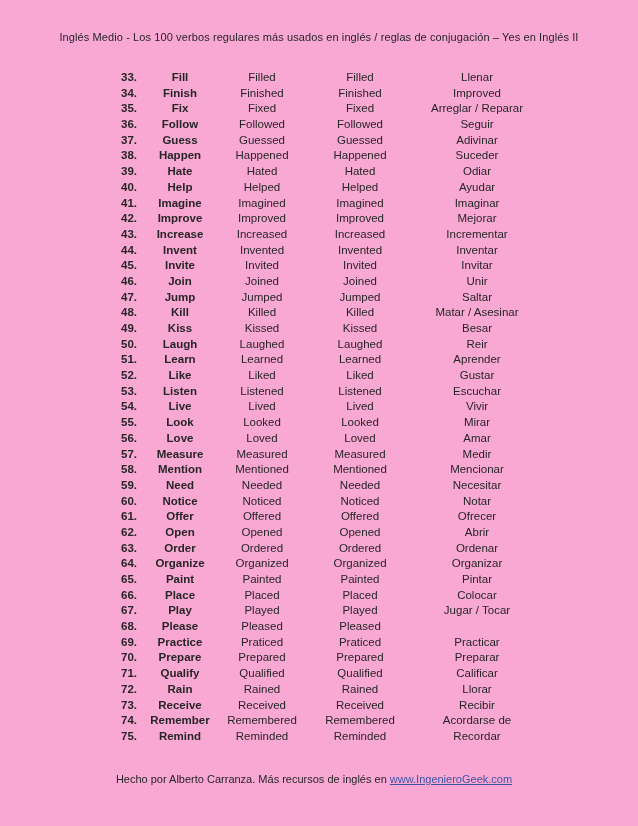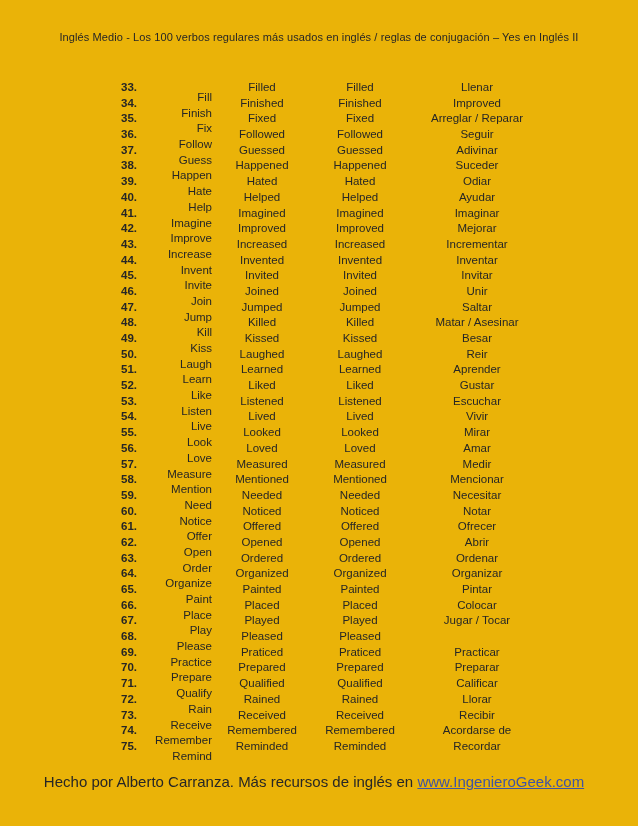--- a/index.html
+++ b/index.html
@@ -8,21 +8,21 @@
     height: 826px;
     background: #ffffff;
     font-family: "Liberation Sans", sans-serif;
     color: #212121;
     position: relative;
     overflow: hidden;
   }
   .page {
     position: absolute;
     inset: 0;
-    background: #eab308;
+    background: #f9a8d4;
   }
   .doc-header {
     position: absolute;
     top: 31px;
     left: 0;
     width: 638px;
     text-align: center;
     font-size: 11px;
     letter-spacing: 0.1px;
     color: #262626;
@@ -43,34 +43,33 @@
     font-size: 11.5px;
     line-height: 15.7px;
     white-space: nowrap;
   }
   .num {
     font-weight: bold;
     text-align: left;
     padding-left: 1px;
   }
   .verb {
-    font-weight: normal;
-    text-align: right;
-    margin-top: 20px;
+    font-weight: bold;
+    text-align: center;
   }
   .past, .part, .spanish {
     text-align: center;
   }
   .doc-footer {
     position: absolute;
     top: 773px;
     left: 0;
     width: 628px;
     text-align: center;
-    font-size: 15px;
+    font-size: 11px;
     color: #262626;
   }
   .footer-link {
     text-decoration: underline;
     cursor: pointer;
   }
 </style>
 </head>
 <body style="color: rgb(38, 38, 38);">
 

